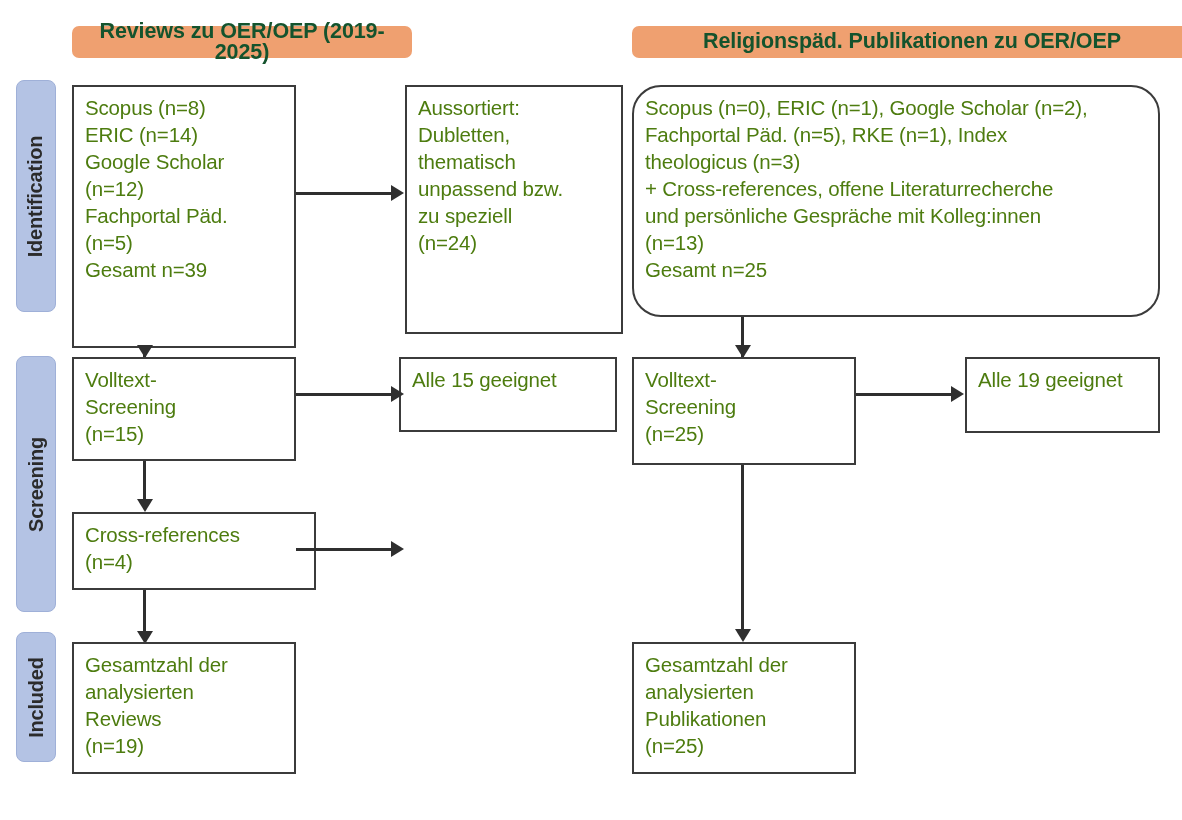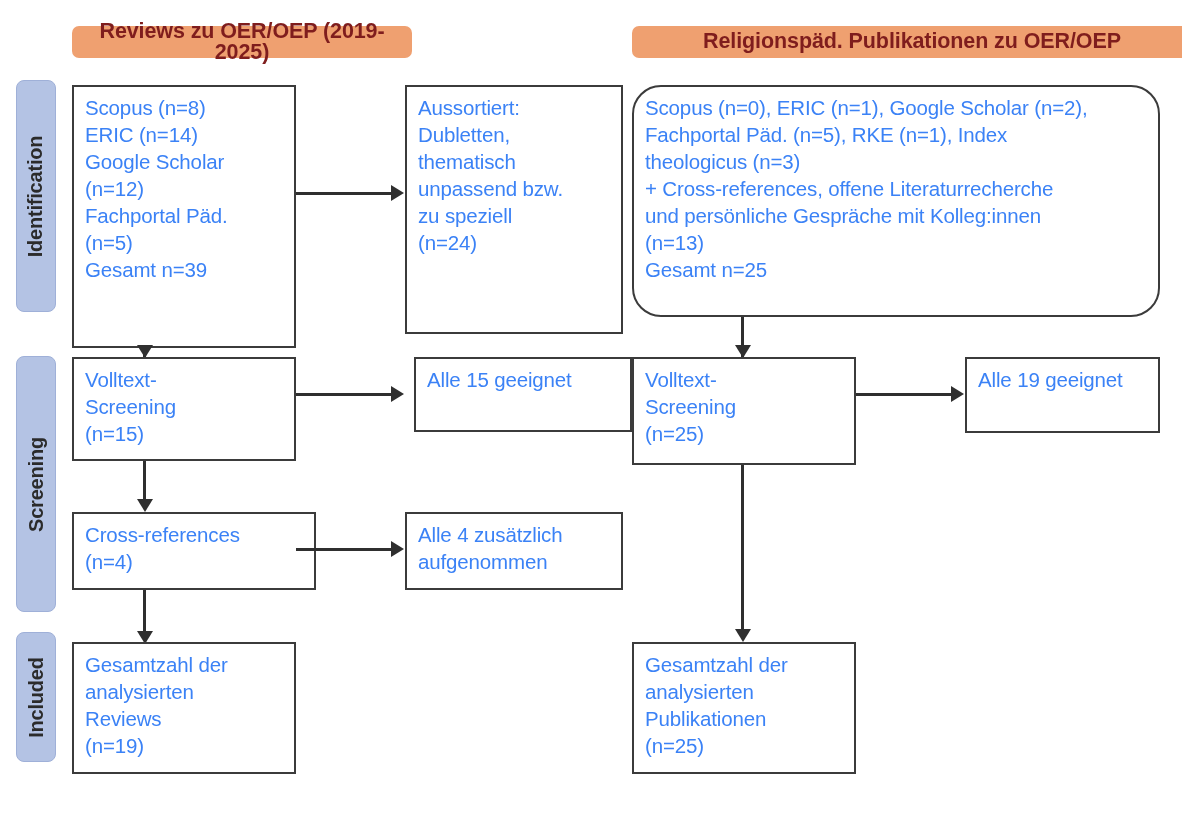--- a/index.html
+++ b/index.html
@@ -16,21 +16,21 @@
     font-family: "Liberation Sans", "DejaVu Sans", sans-serif;
     overflow: hidden;
   }
 
   
   .col-header {
     position: absolute;
     background: #ee9f६e;
     background: #efa070;
     border-radius: 7px;
-    color: #7f1d1d;
+    color: #14532d;
     font-size: 21.5px;
     font-weight: 700;
     letter-spacing: -0.1px;
     display: flex;
     align-items: center;
     justify-content: center;
     text-align: center;
     box-sizing: border-box;
     padding: 0 8px;
     line-height: 1;
@@ -59,21 +59,21 @@
 
   
   .box {
     position: absolute;
     background: #ffffff;
     border: 2.5px solid #3b3b3b;
     box-sizing: border-box;
     padding: 7px 9px 4px 11px;
     font-size: 20.5px;
     line-height: 1.32;
-    color: #3b82f6;
+    color: #4d7c0f;
     letter-spacing: -0.15px;
     white-space: pre-line;
     overflow: hidden;
   }
 
   
   .conn {
     position: absolute;
     background: #2f2f2f;
   }
@@ -145,42 +145,40 @@
   <div class="conn v" style="left:143px; top:348px; width:3px; height:20px;"></div>
   <div class="arrowhead down" style="left:137px; top:345px;"></div>
 
   <div class="conn v" style="left:741px; top:317px; width:3px; height:41px;"></div>
   <div class="arrowhead down" style="left:735px; top:345px;"></div>
 
   <div class="box" style="left:72px; top:357px; width:224px; height:104px;">Volltext-
 Screening
 (n=15)</div>
 
-  <div class="box" style="left:414px; top:357px; width:218px; height:75px;">Alle 15 geeignet</div>
+  <div class="box" style="left:399px; top:357px; width:218px; height:75px;">Alle 15 geeignet</div>
 
   <div class="conn h" style="left:296px; top:393px; width:97px;"></div>
   <div class="arrowhead right" style="left:391px; top:386px;"></div>
 
   <div class="box" style="left:632px; top:357px; width:224px; height:108px;">Volltext-
 Screening
 (n=25)</div>
 
   <div class="box" style="left:965px; top:357px; width:195px; height:76px;">Alle 19 geeignet</div>
 
   <div class="conn h" style="left:856px; top:393px; width:97px;"></div>
   <div class="arrowhead right" style="left:951px; top:386px;"></div>
 
   <div class="conn v" style="left:143px; top:461px; width:3px; height:45px;"></div>
   <div class="arrowhead down" style="left:137px; top:499px;"></div>
 
   <div class="box" style="left:72px; top:512px; width:244px; height:78px;">Cross-references
 (n=4)</div>
 
-  <div class="box" style="left:405px; top:512px; width:218px; height:78px;">Alle 4 zusätzlich
-aufgenommen</div>
 
   <div class="conn h" style="left:296px; top:548px; width:97px;"></div>
   <div class="arrowhead right" style="left:391px; top:541px;"></div>
 
   <div class="conn v" style="left:143px; top:590px; width:3px; height:48px;"></div>
   <div class="arrowhead down" style="left:137px; top:631px;"></div>
 
   <div class="conn v" style="left:741px; top:465px; width:3px; height:170px;"></div>
   <div class="arrowhead down" style="left:735px; top:629px;"></div>
 

